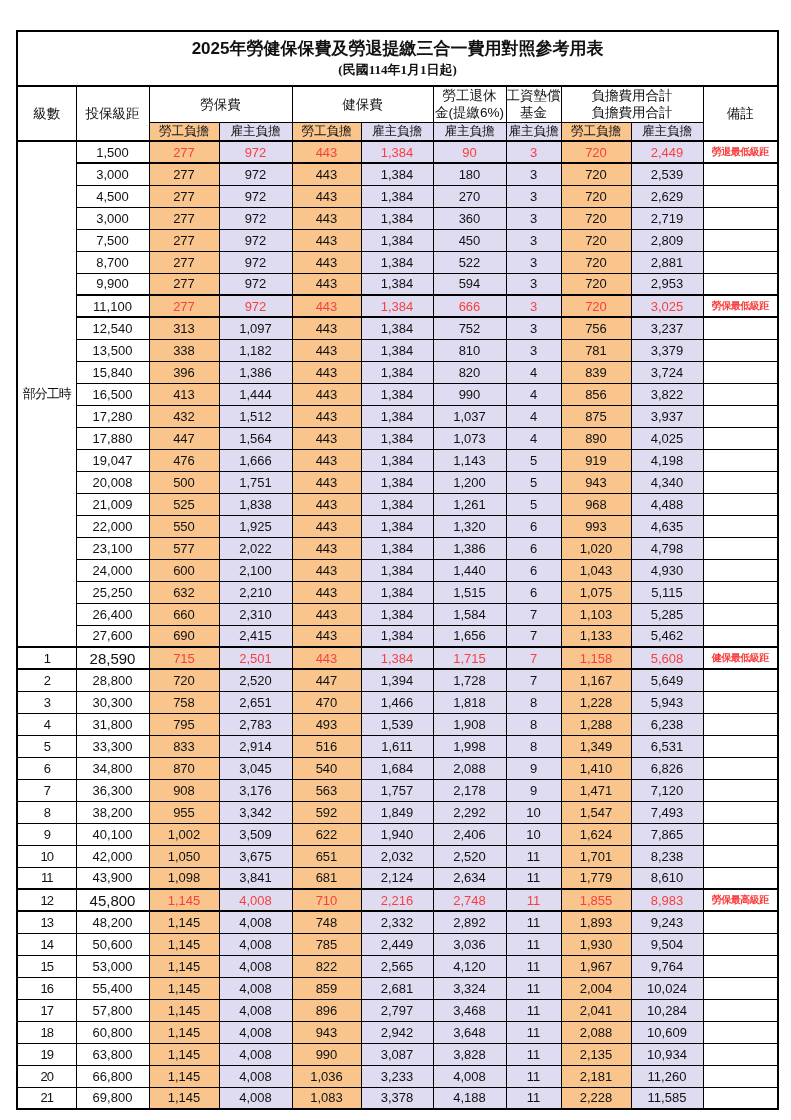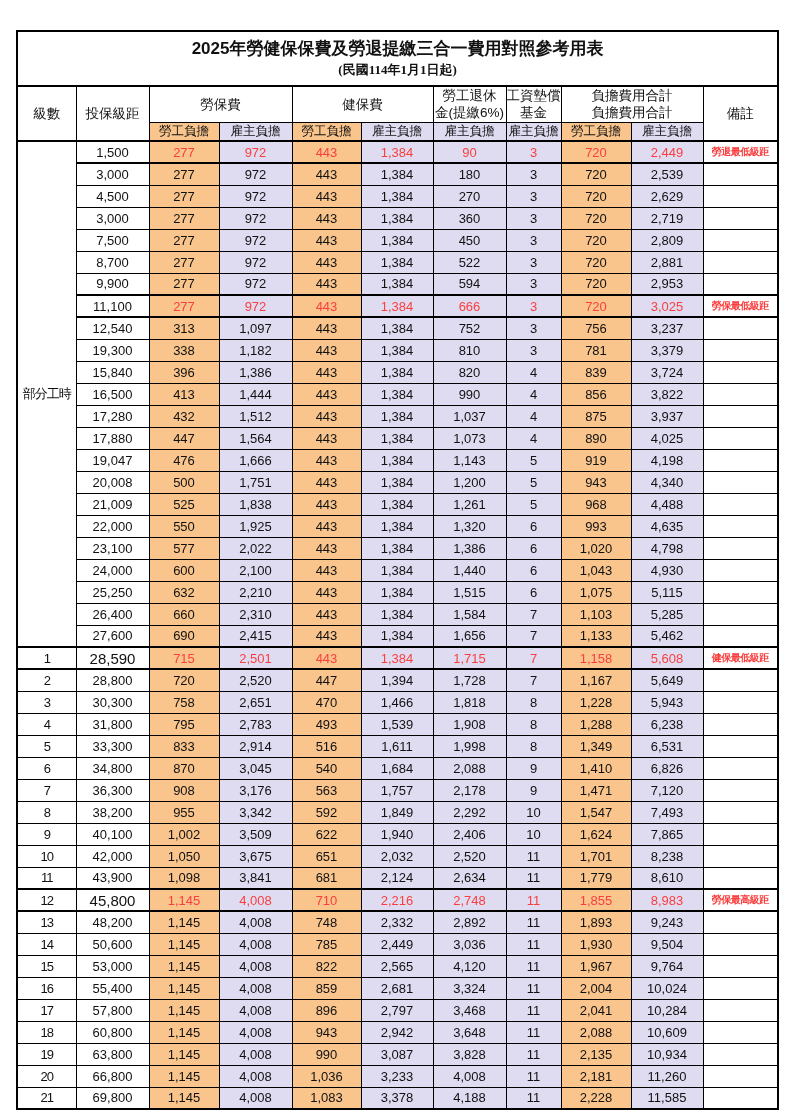--- a/index.html
+++ b/index.html
@@ -208,21 +208,21 @@
           <td class="val lav">1,097</td>
           <td class="val orange">443</td>
           <td class="val lav">1,384</td>
           <td class="val lav">752</td>
           <td class="val lav">3</td>
           <td class="val orange">756</td>
           <td class="val lav">3,237</td>
           <td class="note-cell"></td>
         </tr>
         <tr>
-          <td class="salary">19,300</td>
+          <td class="salary">13,500</td>
           <td class="val orange">338</td>
           <td class="val lav">1,182</td>
           <td class="val orange">443</td>
           <td class="val lav">1,384</td>
           <td class="val lav">810</td>
           <td class="val lav">3</td>
           <td class="val orange">781</td>
           <td class="val lav">3,379</td>
           <td class="note-cell"></td>
         </tr>

